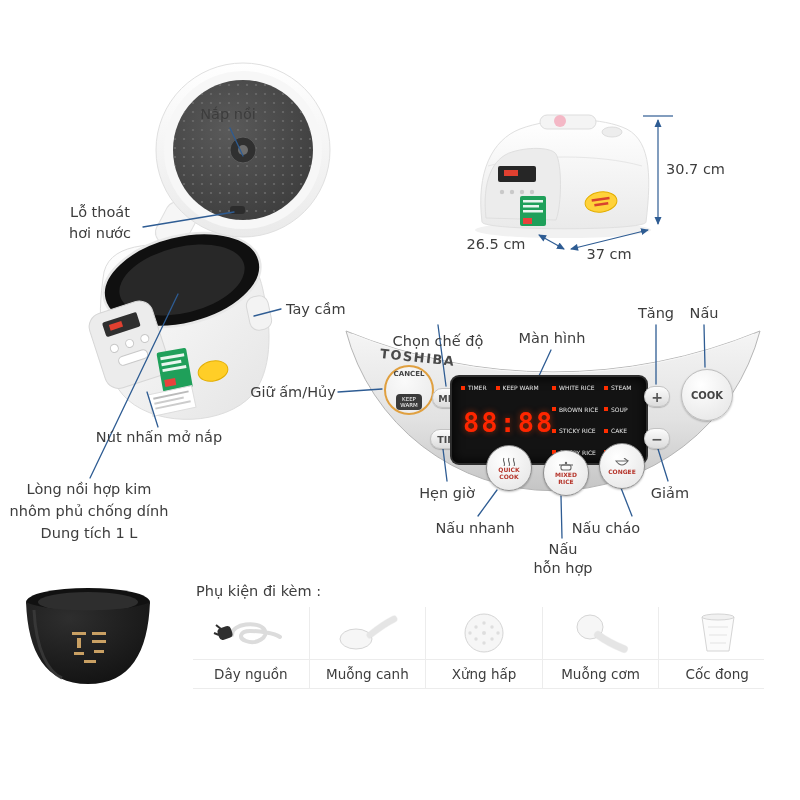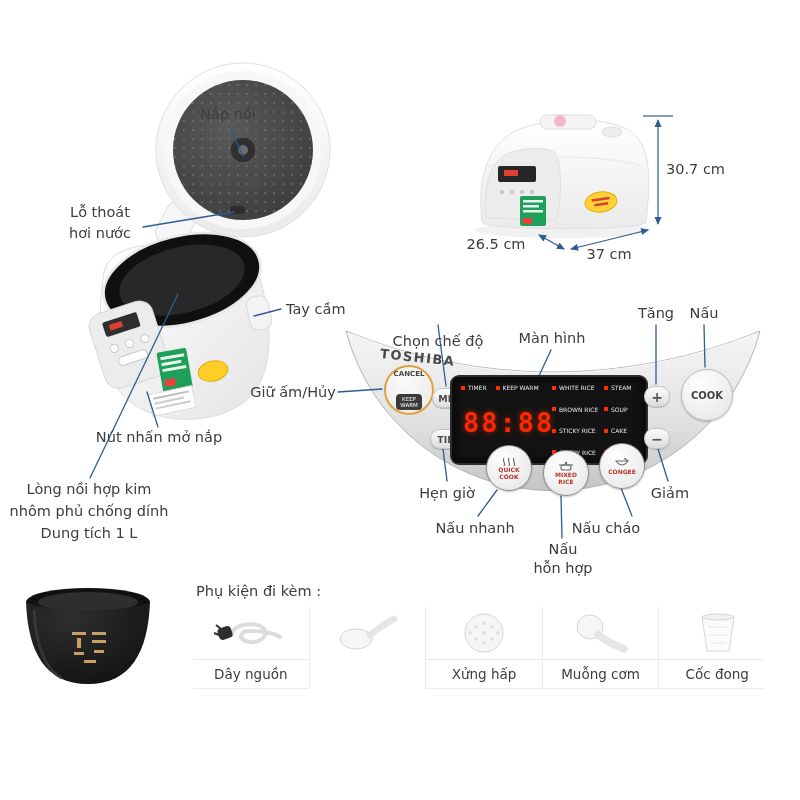--- a/index.html
+++ b/index.html
@@ -354,20 +354,21 @@
       <div class="acc-label">Dây nguồn</div>
     </div>
     <div class="acc-cell">
       <div class="acc-icon">
         <svg width="78" height="44" viewBox="0 0 78 44">
           <ellipse cx="28" cy="28" rx="16" ry="10" fill="#f6f6f6" stroke="#d5d5d5"></ellipse>
           <path d="M42,24 C52,16 58,12 66,8" fill="none" stroke="#eeeeee" stroke-width="6" stroke-linecap="round"></path>
           <path d="M42,24 C52,16 58,12 66,8" fill="none" stroke="#d5d5d5" stroke-width="7" stroke-linecap="round" opacity="0.35"></path>
         </svg>
       </div>
+      <div class="acc-label">Muỗng canh</div>
     </div>
     <div class="acc-cell">
       <div class="acc-icon">
         <svg width="78" height="44" viewBox="0 0 78 44">
           <circle cx="39" cy="22" r="19" fill="#f6f6f6" stroke="#d5d5d5"></circle>
           <g fill="#dedede">
             <circle cx="39" cy="22" r="2"></circle>
               <circle cx="31" cy="16" r="1.7"></circle>
               <circle cx="47" cy="16" r="1.7"></circle>
             <circle cx="31" cy="28" r="1.7"></circle>

